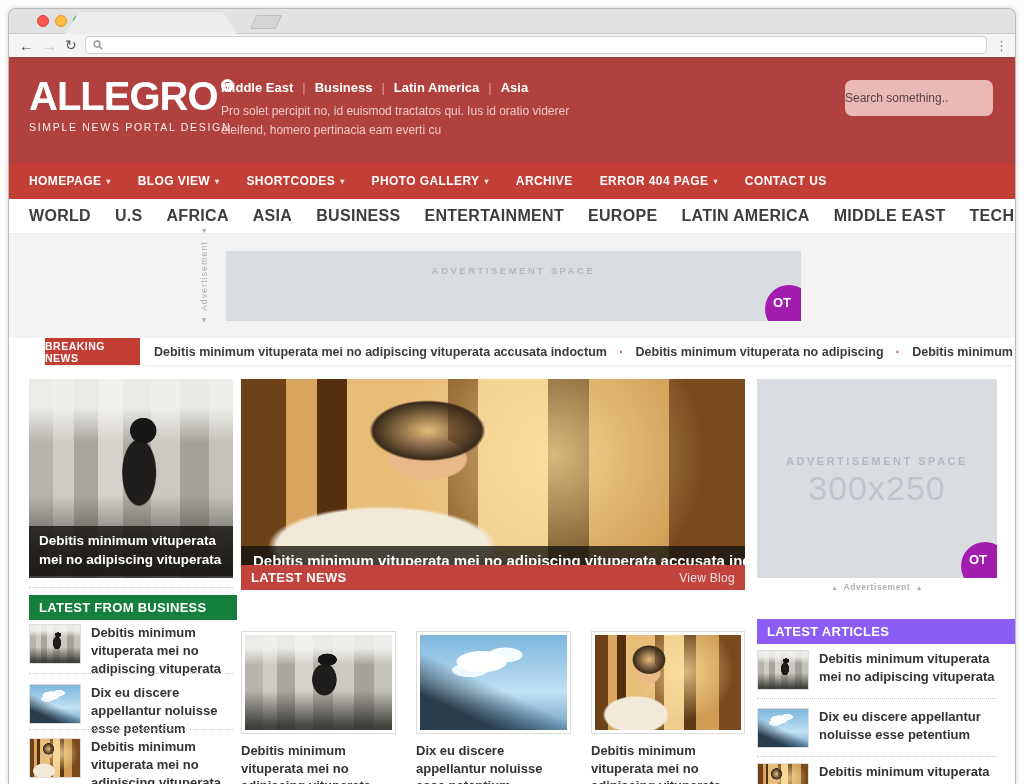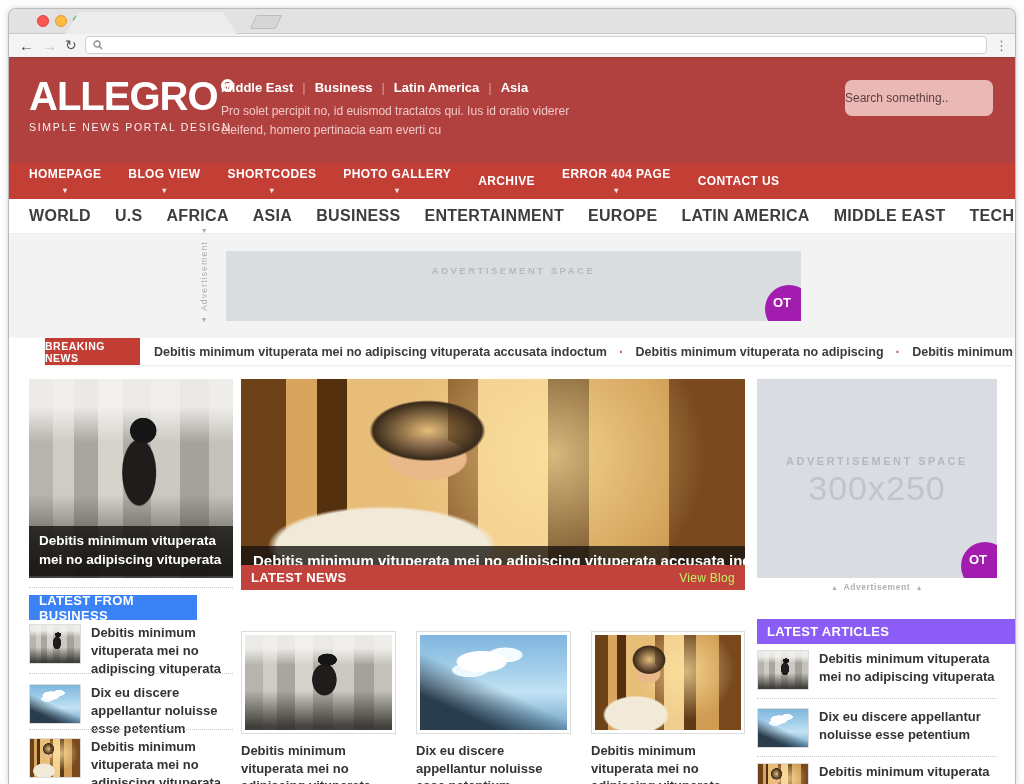--- a/index.html
+++ b/index.html
@@ -51,21 +51,21 @@
                  color:#efc9c7; }
   .search { position:absolute; right:22px; top:21px; width:148px; height:36px; background:#eab9b6;
             border-radius:7px; display:flex; align-items:center; padding:0 0; }
   .search input { flex:1; border:none; background:transparent; outline:none; font-size:12px; color:#4a3231;
                   font-family:"Liberation Sans",sans-serif; }
   .search input::placeholder { color:#5d4140; opacity:1; }
 
   .mainnav { position:absolute; left:0; top:104px; width:100%; height:36px; background:#c33e35;
              display:flex; align-items:center; padding-left:20px; }
   .nav-item { color:#fff; font-size:12px; font-weight:bold; letter-spacing:.4px; margin-right:27px;
-              display:flex; align-items:center; gap:5px; cursor:pointer; white-space:nowrap;flex-direction:column; }
+              display:flex; align-items:center; gap:5px; cursor:pointer; white-space:nowrap; }
   .caret { font-size:8px; color:rgba(255,255,255,.85); }
 
   .subnav { position:absolute; left:0; top:140px; width:100%; height:35px; background:#fff;
             border-bottom:1px solid #ececec; display:flex; align-items:center; padding-left:20px; }
   .subnav-item { color:#3d3d3d; font-size:16px; font-weight:bold; letter-spacing:.3px; margin-right:24px;
                  white-space:nowrap; cursor:pointer; }
 
   .adzone { position:absolute; left:0; top:175px; width:100%; height:104px; background:#f3f3f3; }
   .ad-vert { position:absolute; left:190px; top:12px; height:80px; writing-mode:vertical-rl;
              transform:rotate(180deg); font-size:8.5px; color:#aeaeae; letter-spacing:1.2px;
@@ -123,24 +123,24 @@
   .feat-ad .ad-title { margin-top:76px; font-size:11px; }
   .feat-ad .ad-size { font-size:34px; }
   .ad-caption { position:absolute; left:748px; top:523px; width:240px; text-align:center; font-size:8.5px;
                 color:#b0b0b0; font-weight:bold; letter-spacing:.6px; }
   .ad-caption .tri { font-size:7px; margin:0 4px; }
 
   .dotsep { position:absolute; border-top:1px dotted #c9c9c9; }
 
   .sec-head { position:absolute; height:25px; color:#fff; font-weight:bold; font-size:13px;
               letter-spacing:.3px; display:flex; align-items:center; padding:0 10px; }
-  .head-biz { left:20px; top:536px; width:168px; background:#3b82f6; }
+  .head-biz { left:20px; top:536px; width:208px; background:#15803d; }
   .head-news { left:232px; top:506px; width:504px; background:#c2423c; justify-content:space-between; }
   .head-art { left:748px; top:560px; width:270px; background:#8b5cf6;align-items:center; }
-  .viewblog { font-size:12px; font-weight:normal; color:#bef264; cursor:pointer; }
+  .viewblog { font-size:12px; font-weight:normal; color:#e5e5e5; cursor:pointer; }
 
   .list-item { position:absolute; display:flex; gap:10px; cursor:pointer; }
   .thumb { flex:0 0 52px; width:52px; height:40px; border:1px solid #ddd; }
   .li-text { font-size:13px; font-weight:bold; color:#333; line-height:1.38; }
 
   .card { position:absolute; top:572px; width:155px; cursor:pointer; }
   .card-img { height:103px; border:1px solid #dcdcdc; background:#fff; padding:3px; }
   .card-img > div { width:100%; height:100%; }
   .card-title { margin-top:8px; font-size:13px; font-weight:bold; color:#333; line-height:1.35; }
 </style>

